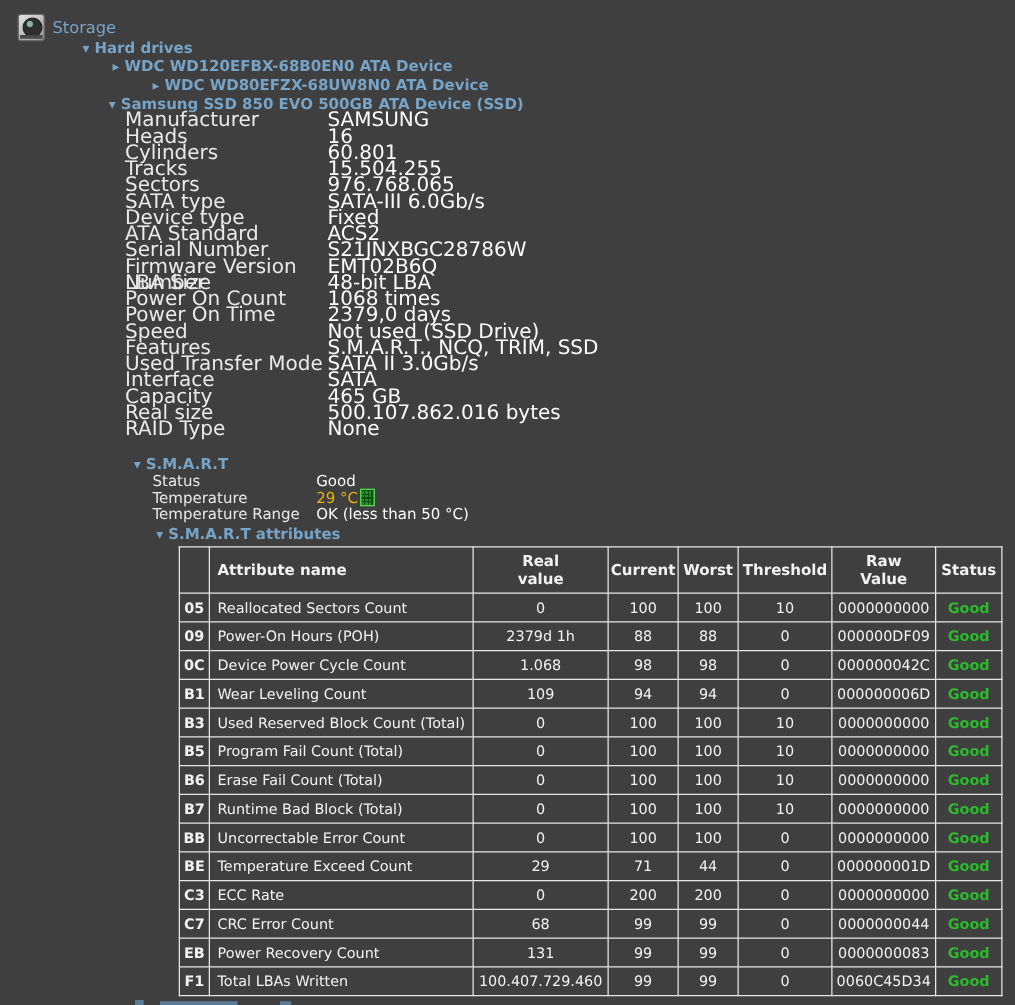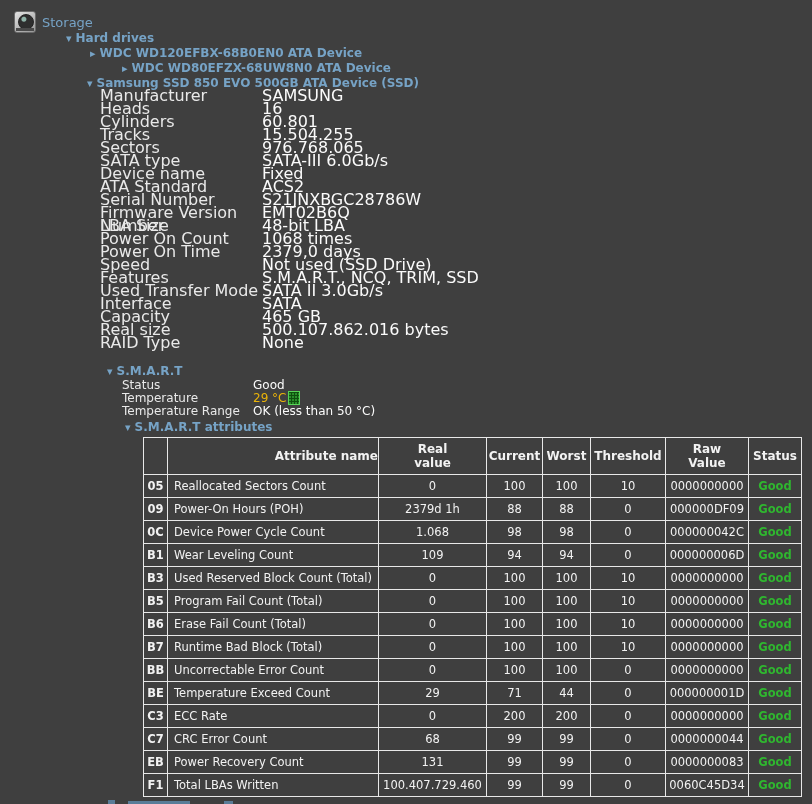--- a/index.html
+++ b/index.html
@@ -58,21 +58,21 @@
     position:absolute; left:143px; top:437px; width:658px;
     border-collapse:collapse; table-layout:fixed;
     font-size:11.5px; color:#F2F2F2;
   }
   table.smart th, table.smart td {
     border:1px solid #E8E8E8; overflow:hidden; white-space:nowrap;
   }
   table.smart thead tr { height:37px; }
   table.smart tbody tr { height:23px; }
   table.smart th { font-weight:bold; font-size:12px; text-align:center; white-space:pre-line; line-height:14px; vertical-align:middle; }
-  table.smart th.col-name { text-align:right; padding-left:6px; }
+  table.smart th.col-name { text-align:left; padding-left:6px; }
   td.col-id { font-weight:bold; text-align:center; }
   td.col-name { text-align:left; padding-left:6px;margin-left:38px; }
   td.col-real, td.col-current, td.col-worst, td.col-threshold, td.col-raw { text-align:center; }
   td.col-status { text-align:center; font-weight:bold; color:#2FB72F; }
 
   
   .clip-frag { left:108px; top:799px; width:140px; height:5px; overflow:hidden; }
   .clip-frag span { position:absolute; background:#5f87a8; opacity:.85; }
   .clip-frag .f1 { left:0; top:1px; width:7px; height:4px; }
   .clip-frag .f2 { left:20px; top:2px; width:62px; height:3px; }
@@ -123,21 +123,21 @@
       </div>
       <div class="prop-row">
         <span class="prop-label">Sectors</span>
         <span class="prop-value">976.768.065</span>
       </div>
       <div class="prop-row">
         <span class="prop-label">SATA type</span>
         <span class="prop-value">SATA-III 6.0Gb/s</span>
       </div>
       <div class="prop-row">
-        <span class="prop-label">Device name</span>
+        <span class="prop-label">Device type</span>
         <span class="prop-value">Fixed</span>
       </div>
       <div class="prop-row">
         <span class="prop-label">ATA Standard</span>
         <span class="prop-value">ACS2</span>
       </div>
       <div class="prop-row">
         <span class="prop-label">Serial Number</span>
         <span class="prop-value">S21JNXBGC28786W</span>
       </div>

